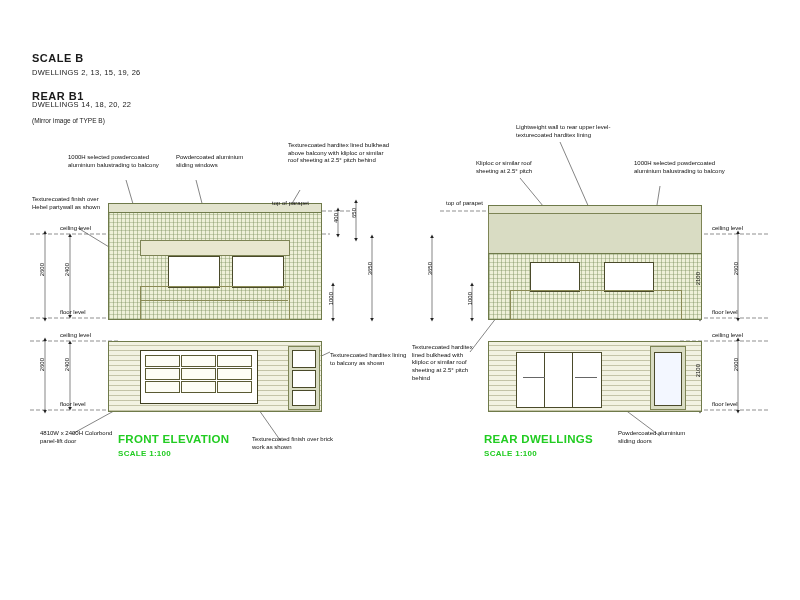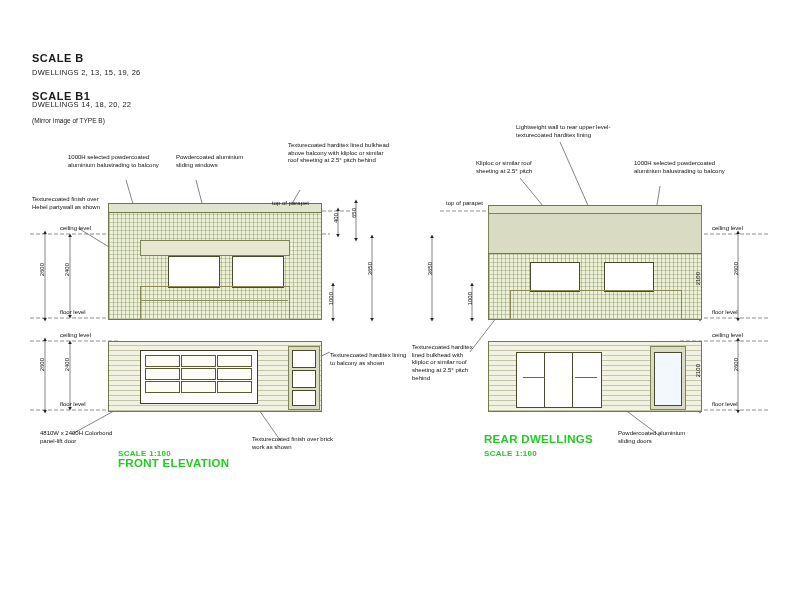--- a/index.html
+++ b/index.html
@@ -128,21 +128,21 @@
   }
 </style>
 </head>
 <body>
 
 <div class="page">
 
   <div class="abs title-main" style="left:32px; top:52px;">SCALE B</div>
   <div class="abs title-sub" style="left:32px; top:68px;">DWELLINGS 2, 13, 15, 19, 26</div>
 
-  <div class="abs title-main" style="left:32px; top:90px;">SCALE B1</div>
+  <div class="abs title-main" style="left:32px; top:90px;">REAR B1</div>
   <div class="abs title-sub" style="left:32px; top:100px;">DWELLINGS 14, 18, 20, 22</div>
   <div class="abs title-note" style="left:32px; top:117px;">(Mirror image of TYPE B)</div>
 
   <svg class="overlay">
     <defs>
       <marker id="dot" markerWidth="5" markerHeight="5" refX="2.5" refY="2.5">
         <circle cx="2.5" cy="2.5" r="1.6" fill="#222"></circle>
       </marker>
       <marker id="arrL" markerWidth="8" markerHeight="8" refX="6" refY="4" orient="auto">
         <path d="M6,1 L6,7 L0,4 z" fill="#222"></path>
@@ -273,21 +273,21 @@
   <div class="abs dim-text vert" style="left:328px; top:292px;">1000</div>
 
   <div class="abs note" style="left:68px; top:154px; width:102px;">1000H selected powdercoated aluminium balustrading to balcony</div>
   <div class="abs note" style="left:176px; top:154px; width:76px;">Powdercoated aluminium sliding windows</div>
   <div class="abs note" style="left:288px; top:142px; width:104px;">Texturecoated harditex lined bulkhead above balcony with kliploc or similar roof sheeting at 2.5° pitch behind</div>
   <div class="abs note" style="left:32px; top:196px; width:78px;">Texturecoated finish over Hebel partywall as shown</div>
   <div class="abs note" style="left:330px; top:352px; width:78px;">Texturecoated harditex lining to balcony as shown</div>
   <div class="abs note" style="left:40px; top:430px; width:76px;">4810W x 2400H Colorbond panel-lift door</div>
   <div class="abs note" style="left:252px; top:436px; width:88px;">Texturecoated finish over brick work as shown</div>
 
-  <div class="abs elev-title" style="left:118px; top:433px;margin-top:24px;">FRONT ELEVATION</div>
+  <div class="abs elev-title" style="left:118px; top:433px;">FRONT ELEVATION</div>
   <div class="abs elev-scale" style="left:118px; top:449px;">SCALE 1:100</div>
 
   <div class="abs">
 
     <div class="abs parapet-cap" style="left:488px; top:205px; width:212px; height:8px;"></div>
     <div class="abs render-panel" style="left:488px; top:213px; width:212px; height:40px;"></div>
 
     <div class="abs wall-upper-hatch" style="left:488px; top:253px; width:212px; height:65px;"></div>
 
     <div class="abs window" style="left:530px; top:262px; width:48px; height:28px;"></div>

